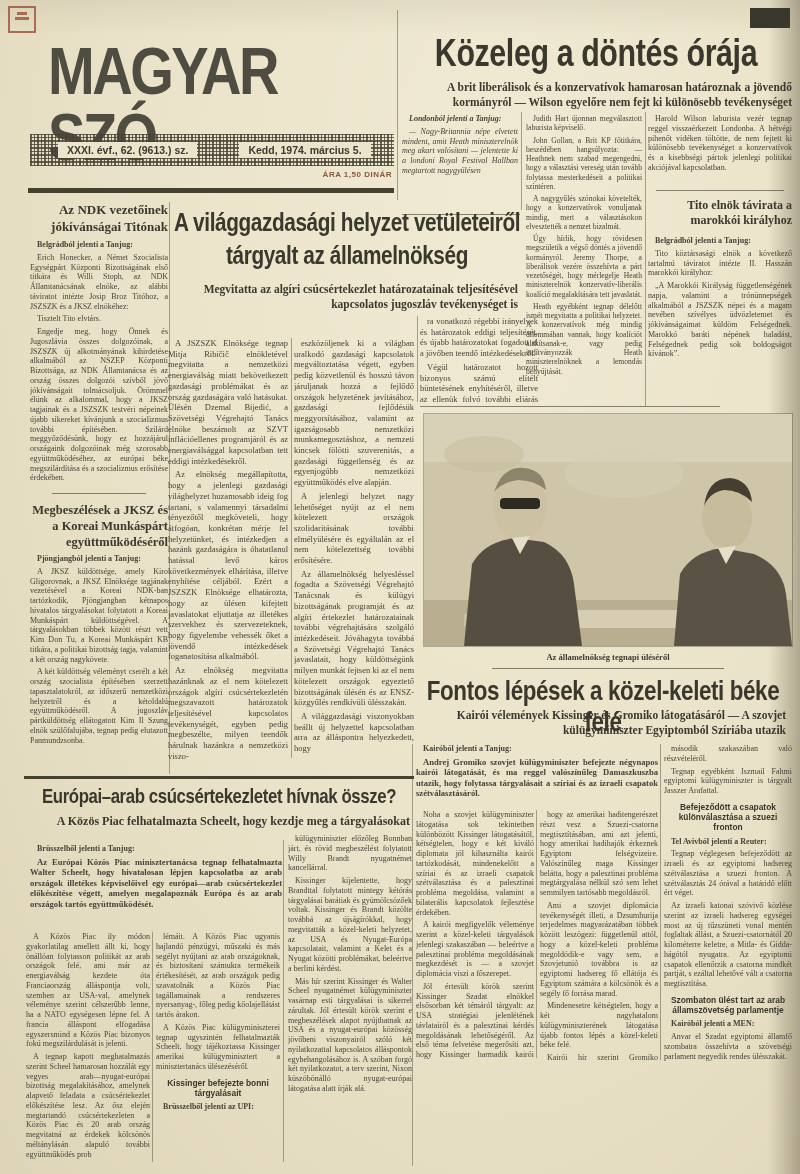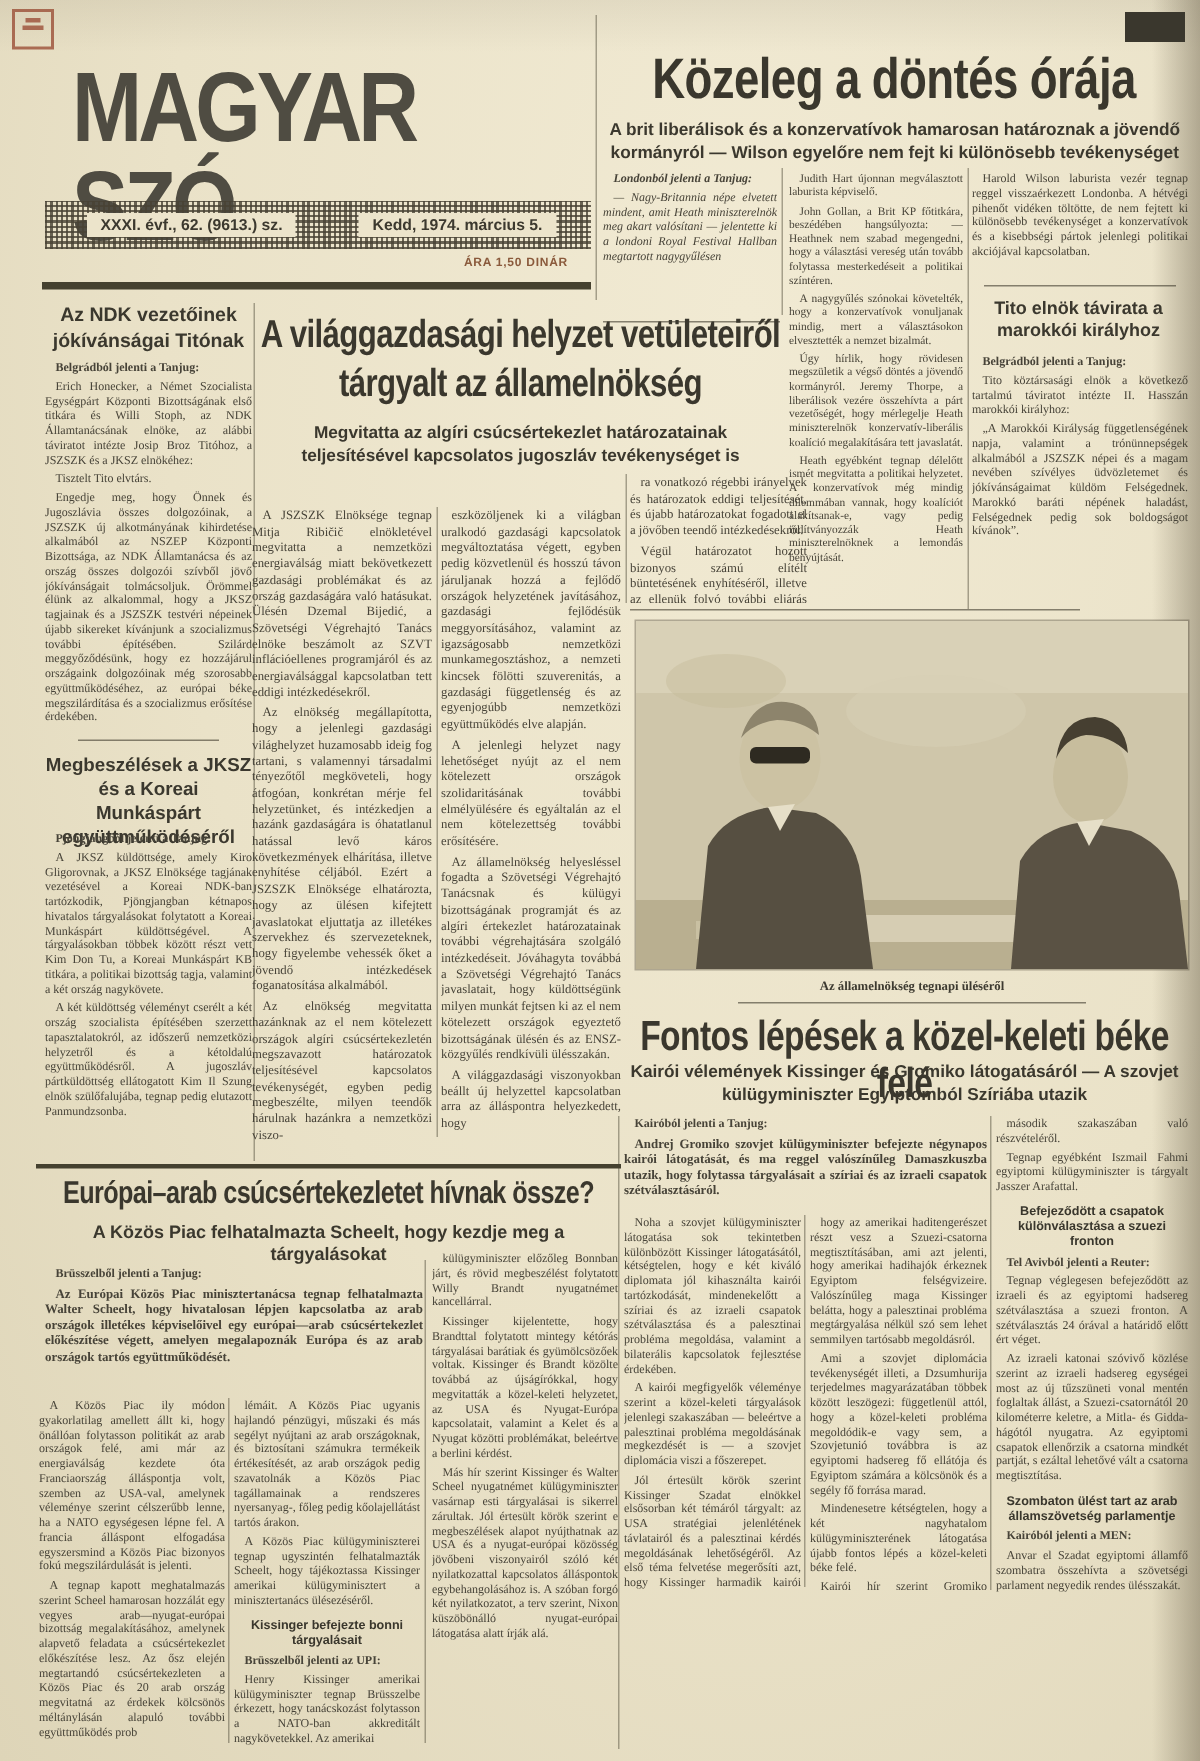--- a/index.html
+++ b/index.html
@@ -6,21 +6,21 @@
   .page{position:relative;width:800px;height:1174px;margin:0 auto;overflow:hidden;
     font-family:"Liberation Serif",serif;color:#46423a;
     background:
       linear-gradient(to right, rgba(90,80,60,0) 96%, rgba(80,70,50,.38) 100%),
       linear-gradient(to bottom, rgba(110,100,80,.10), rgba(110,100,80,0) 3%),
       radial-gradient(ellipse at 62% 18%, #f1ead3 0%, #eae2c8 55%, #ded5b8 100%);}
   .abs{position:absolute;}
   .hl{font-family:"Liberation Sans",sans-serif;font-weight:700;color:#3a372d;letter-spacing:-.5px;}
   .cond{transform:scaleX(.8);transform-origin:0 0;width:125%;text-align:center;}
   .cond85{transform:scaleX(.85);transform-origin:0 0;width:118%;}
-  .sub{font-family:Liberation Sans, sans-serif;font-weight:700;text-align:center;color:#3b382e;line-height:1.28;}
+  .sub{font-family:Liberation Serif, serif;font-weight:700;text-align:right;color:#3b382e;line-height:1.28;}
   .body-col{font-size:8px;line-height:1.22;text-align:justify;overflow:hidden;color:#474338;}
   .body-col p{margin:0 0 3px;text-indent:7px;}
   .body-col p.dateline{font-weight:700;}
   .body-col p.leadp{font-weight:700;font-size:8.6px;}
   .body-col p.subhead{font-weight:700;text-align:center;text-indent:0;font-size:8.4px;
     font-family:"Liberation Sans",sans-serif;margin:6px 0 4px;color:#39362c;}
   .bigtype{font-size:8.5px;line-height:1.26;}
   .vline{position:absolute;width:1px;background:rgba(74,68,52,.45);}
   .hline{position:absolute;height:1px;background:rgba(62,57,44,.6);}
   .thick{position:absolute;background:#45412f;}
@@ -41,21 +41,21 @@
 
   <div class="abs hl" style="left:48px;top:38px;width:348px;font-size:66px;line-height:1;letter-spacing:-3px;color:#4f4c42;">
     <div class="cond85">MAGYAR SZÓ</div>
   </div>
   <div class="abs" style="left:30px;top:134px;width:364px;height:32px;display:flex;align-items:center;
       background-image:repeating-linear-gradient(0deg, rgba(72,66,52,.8) 0 1.5px, transparent 1.5px 3.5px),
                        repeating-linear-gradient(90deg, rgba(72,66,52,.8) 0 1.5px, transparent 1.5px 3.5px);">
     <span class="bandcell" style="margin-left:28px;">XXXI. évf., 62. (9613.) sz.</span>
     <span class="bandcell" style="margin-left:42px;">Kedd, 1974. március 5.</span>
   </div>
-  <div class="abs" style="left:296px;top:170px;width:96px;text-align:center;font-family:'Liberation Sans',sans-serif;font-weight:700;font-size:8px;letter-spacing:.5px;color:#8a5a3c;">ÁRA 1,50 DINÁR</div>
+  <div class="abs" style="left:296px;top:170px;width:96px;text-align:right;font-family:'Liberation Sans',sans-serif;font-weight:700;font-size:8px;letter-spacing:.5px;color:#8a5a3c;">ÁRA 1,50 DINÁR</div>
   <div class="thick" style="left:28px;top:188px;width:366px;height:5px;"></div>
   <div class="vline" style="left:397px;top:10px;height:190px;"></div>
 
   <div class="abs hl" style="left:400px;top:34px;width:392px;font-size:38px;line-height:1;">
     <div class="cond">Közeleg a döntés órája</div>
   </div>
   <div class="abs sub" style="left:401px;top:80px;width:391px;font-size:11.5px;">A brit liberálisok és a konzervatívok hamarosan határoznak a jövendő kormányról — Wilson egyelőre nem fejt ki különösebb tevékenységet</div>
   <div class="abs body-col" style="left:402px;top:114px;width:116px;height:98px;font-style:italic;">
       <p class="dateline">Londonból jelenti a Tanjug:</p>
       <p>— Nagy-Britannia népe elvetett mindent, amit Heath miniszterelnök meg akart valósítani — jelentette ki a londoni Royal Festival Hallban megtartott nagygyűlésen</p>
@@ -193,21 +193,20 @@
     </div>
   <div class="abs body-col" style="left:26px;top:932px;width:124px;height:234px;">
       <p>A Közös Piac ily módon gyakorlatilag amellett állt ki, hogy önállóan folytasson politikát az arab országok felé, ami már az energiaválság kezdete óta Franciaország álláspontja volt, szemben az USA-val, amelynek véleménye szerint célszerűbb lenne, ha a NATO egységesen lépne fel. A francia álláspont elfogadása egyszersmind a Közös Piac bizonyos fokú megszilárdulását is jelenti.</p>
       <p>A tegnap kapott meghatalmazás szerint Scheel hamarosan hozzálát egy vegyes arab—nyugat-európai bizottság megalakításához, amelynek alapvető feladata a csúcsértekezlet előkészítése lesz. Az ősz elején megtartandó csúcsértekezleten a Közös Piac és 20 arab ország megvitatná az érdekek kölcsönös méltánylásán alapuló további együttműködés prob</p>
     </div>
   <div class="abs body-col" style="left:156px;top:932px;width:124px;height:234px;">
       <p>lémáit. A Közös Piac ugyanis hajlandó pénzügyi, műszaki és más segélyt nyújtani az arab országoknak, és biztosítani számukra termékeik értékesítését, az arab országok pedig szavatolnák a Közös Piac tagállamainak a rendszeres nyersanyag-, főleg pedig kőolajellátást tartós árakon.</p>
       <p>A Közös Piac külügyminiszterei tegnap ugyszintén felhatalmazták Scheelt, hogy tájékoztassa Kissinger amerikai külügyminisztert a minisztertanács ülésezéséről.</p>
       <p class="subhead">Kissinger befejezte bonni tárgyalásait</p>
       <p class="dateline">Brüsszelből jelenti az UPI:</p>
-      <p>Henry Kissinger amerikai külügyminiszter tegnap Brüsszelbe érkezett, hogy tanácskozást folytasson a NATO-ban akkreditált nagykövetekkel. Az amerikai</p>
     </div>
   <div class="abs body-col" style="left:288px;top:834px;width:124px;height:332px;">
       <p>külügyminiszter előzőleg Bonnban járt, és rövid megbeszélést folytatott Willy Brandt nyugatnémet kancellárral.</p>
       <p>Kissinger kijelentette, hogy Brandttal folytatott mintegy kétórás tárgyalásai barátiak és gyümölcsözőek voltak. Kissinger és Brandt közölte továbbá az újságírókkal, hogy megvitatták a közel-keleti helyzetet, az USA és Nyugat-Európa kapcsolatait, valamint a Kelet és a Nyugat közötti problémákat, beleértve a berlini kérdést.</p>
       <p>Más hír szerint Kissinger és Walter Scheel nyugatnémet külügyminiszter vasárnap esti tárgyalásai is sikerrel zárultak. Jól értesült körök szerint e megbeszélések alapot nyújthatnak az USA és a nyugat-európai közösség jövőbeni viszonyairól szóló két nyilatkozattal kapcsolatos álláspontok egybehangolásához is. A szóban forgó két nyilatkozatot, a terv szerint, Nixon küszöbönálló nyugat-európai látogatása alatt írják alá.</p>
     </div>
   <div class="vline" style="left:152px;top:932px;height:230px;"></div>
   <div class="vline" style="left:283px;top:840px;height:322px;"></div>
 
 </div>

